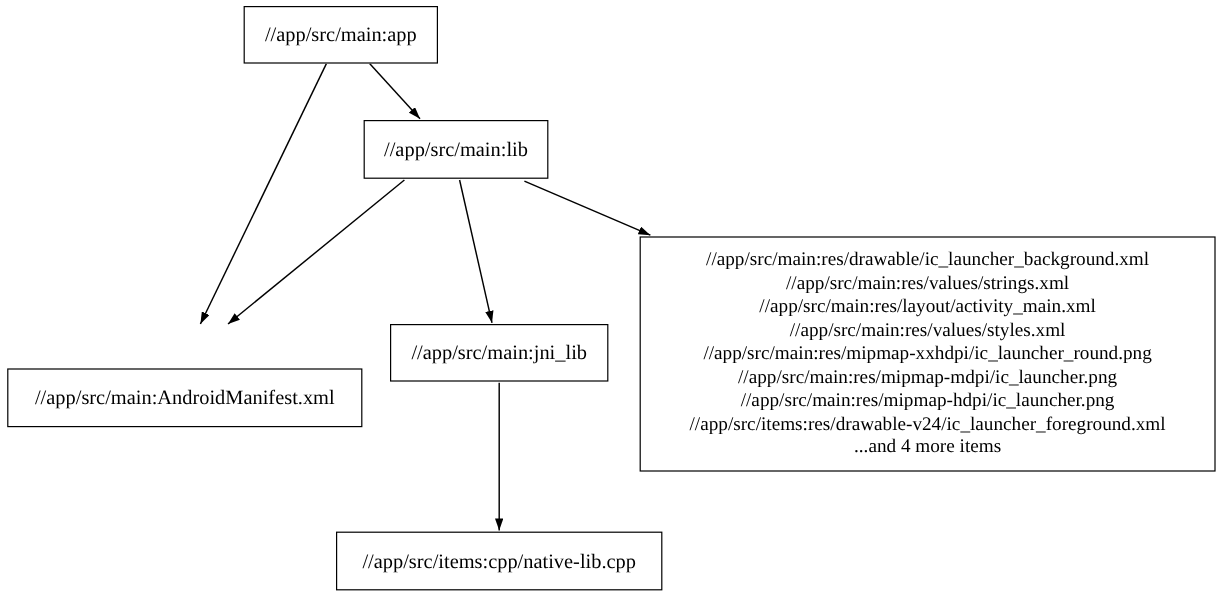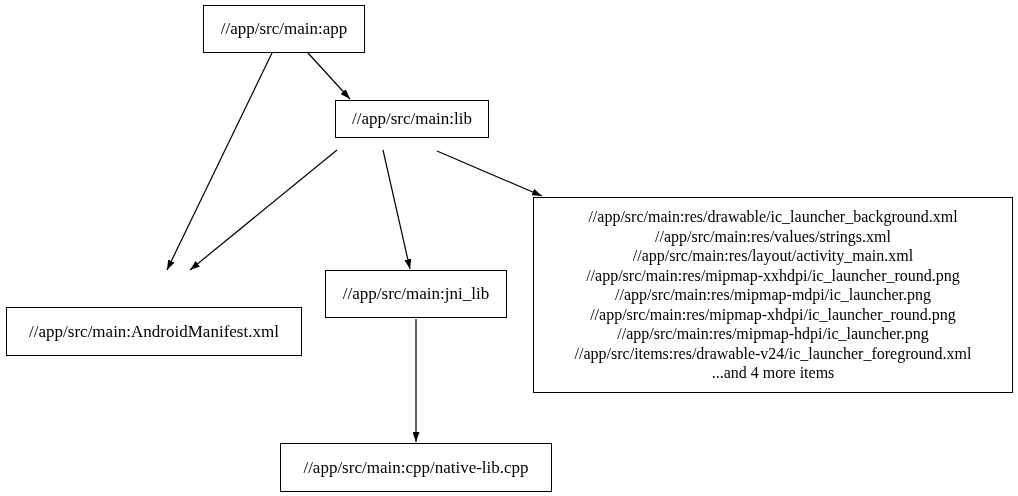--- a/index.html
+++ b/index.html
@@ -27,21 +27,21 @@
     background: #ffffff;
     display: flex;
     align-items: center;
     justify-content: center;
     text-align: center;
     font-size: 17px;
     line-height: 1.15;
     white-space: nowrap;
   }
   .node-app            { left: 203px; top: 5px;   width: 162px; height: 48px; }
-  .node-lib            { left: 303px; top: 100px; width: 154px; height: 38px; margin-left: 32px; }
+  .node-lib            { left: 303px; top: 100px; width: 154px; height: 49px; }
   .node-manifest       { left: 6px;   top: 271px; width: 296px; height: 49px; margin-top: 36px; }
   .node-jni-lib        { left: 325px; top: 270px; width: 182px; height: 48px; }
   .node-native-lib-cpp { left: 280px; top: 443px; width: 272px; height: 49px; }
   .node-resources {
     left: 533px; top: 197px; width: 480px; height: 196px;
     flex-direction: column;
     font-size: 16px;
     line-height: 19.5px;
     justify-content: center;
   }
@@ -79,25 +79,25 @@
   </div>
 
   <div class="node node-jni-lib">
     <span>//app/src/main:jni_lib</span>
   </div>
 
   <div class="node node-resources">
     <div class="res-line">//app/src/main:res/drawable/ic_launcher_background.xml</div>
     <div class="res-line">//app/src/main:res/values/strings.xml</div>
     <div class="res-line">//app/src/main:res/layout/activity_main.xml</div>
+    <div class="res-line">//app/src/main:res/values/styles.xml</div>
     <div class="res-line">//app/src/main:res/mipmap-xxhdpi/ic_launcher_round.png</div>
     <div class="res-line">//app/src/main:res/mipmap-mdpi/ic_launcher.png</div>
-    <div class="res-line">//app/src/main:res/mipmap-xhdpi/ic_launcher_round.png</div>
     <div class="res-line">//app/src/main:res/mipmap-hdpi/ic_launcher.png</div>
     <div class="res-line">//app/src/items:res/drawable-v24/ic_launcher_foreground.xml</div>
     <div class="res-line">...and 4 more items</div>
   </div>
 
   <div class="node node-native-lib-cpp">
-    <span>//app/src/main:cpp/native-lib.cpp</span>
+    <span>//app/src/items:cpp/native-lib.cpp</span>
   </div>
 
 </div>
 
 </body></html>

